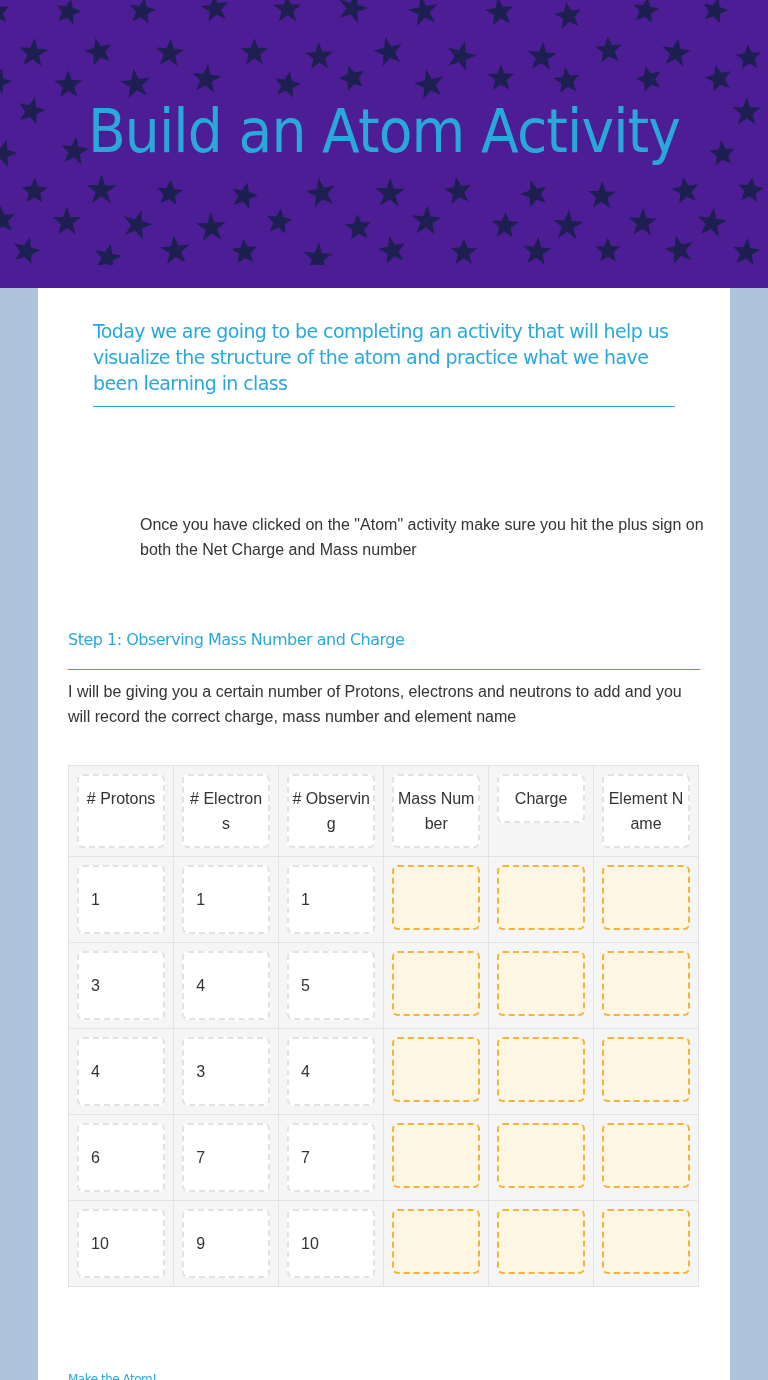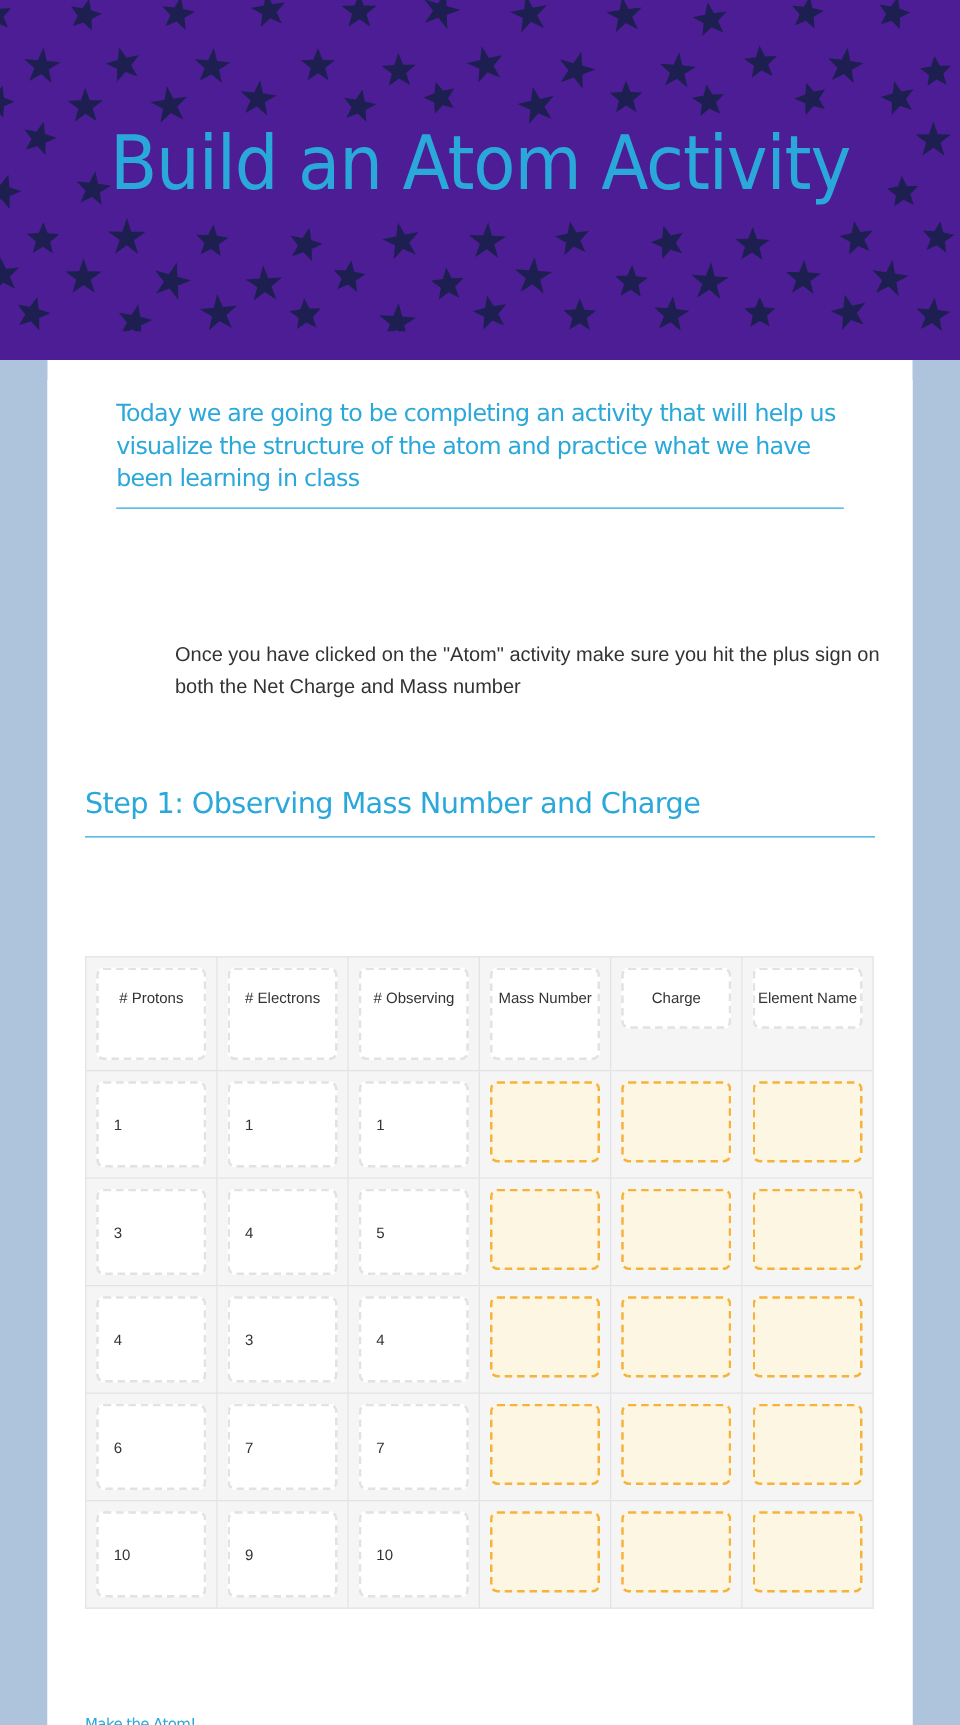--- a/index.html
+++ b/index.html
@@ -41,29 +41,29 @@
   }
   .rule-blue {
     position:absolute; height:1px; background:#2aa8da;
   }
   .para {
     position:absolute; font-size:16px; line-height:25px; color:#333333;
     font-family:"Liberation Sans", sans-serif;
   }
   .para a { color:#1a73b8; text-decoration:none; }
   .step-heading {
-    position:absolute; left:30px; top:326px; font-size:23px; letter-spacing:-0.5px;
+    position:absolute; left:30px; top:326px; font-size:16px; letter-spacing:-0.5px;
   }
   .make-heading {
     position:absolute; left:30px; top:1068px; font-size:12px; letter-spacing:-0.5px;
   }
   table.atom {
     position:absolute; left:30px; top:461px; width:631px;
     border-collapse:collapse; background:#f5f5f5;
-    font-family:"Liberation Sans", sans-serif; font-size:12px; color:#333;
+    font-family:"Liberation Sans", sans-serif; font-size:16px; color:#333;
   }
   table.atom td, table.atom th {
     border:1px solid #e3e3e3; padding:8px; vertical-align:top; width:89px;
     font-weight:normal;
   }
   .hdr-box {
     background:#ffffff; border:2px dashed #e2e2e2; border-radius:6px;
     padding:10px 2px; text-align:center; line-height:25px; min-height:50px;
     word-break:break-all;
   }
@@ -167,20 +167,21 @@
 <div class="content">
   <div class="intro-heading hand">Today we are going to be completing an activity that will help us visualize the structure of the atom and practice what we have been learning in class</div>
   <div class="rule-blue" style="left:55px; top:102px; width:582px;"></div>
 
 
   <div class="para" style="left:55px; top:208px; width:580px;margin-left:47px;">Once you have clicked on the "Atom" activity make sure you hit the plus sign on both the Net Charge and Mass number</div>
 
   <div class="step-heading hand">Step 1: Observing Mass Number and Charge</div>
   <div class="rule-blue" style="left:30px; top:365px; width:632px;"></div>
 
+  <div class="para" style="left:30px; top:375px; width:625px;">I will be giving you a certain number of Protons, electrons and neutrons to add and you will record the correct charge, mass number and element name</div>
 
   <table class="atom">
     <tbody>
         <tr>
       <th>
             <div class="hdr-box"># Protons</div>
           </th>
       <th>
             <div class="hdr-box"># Electrons</div>
           </th>

